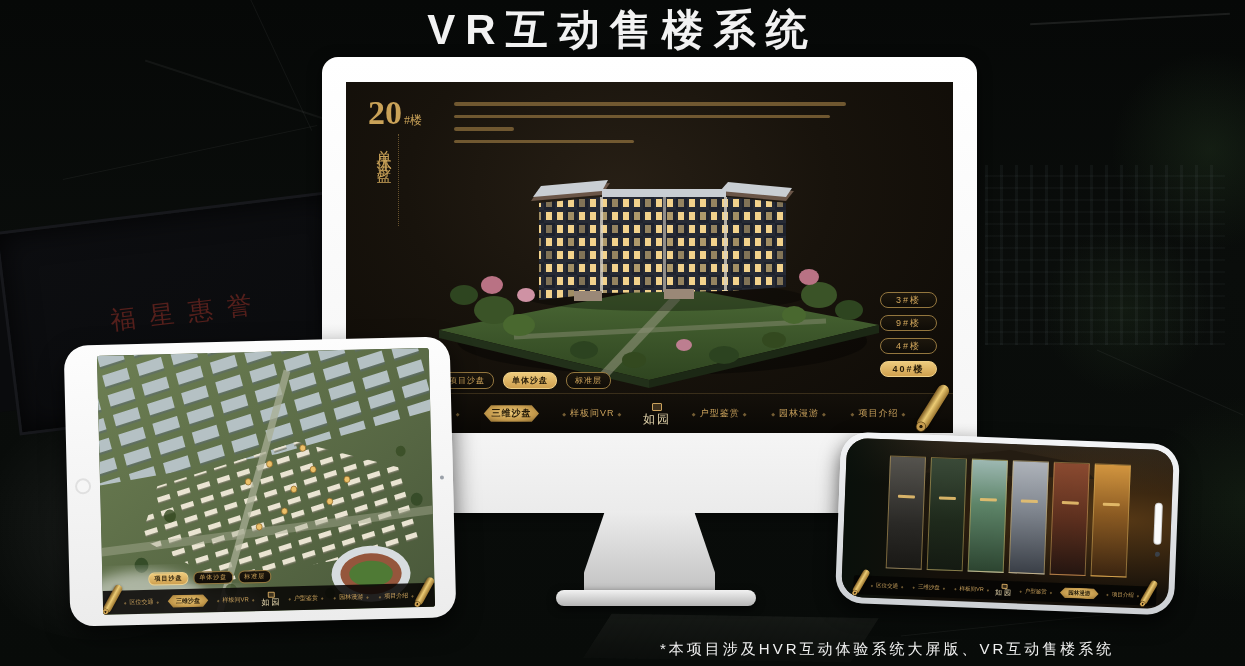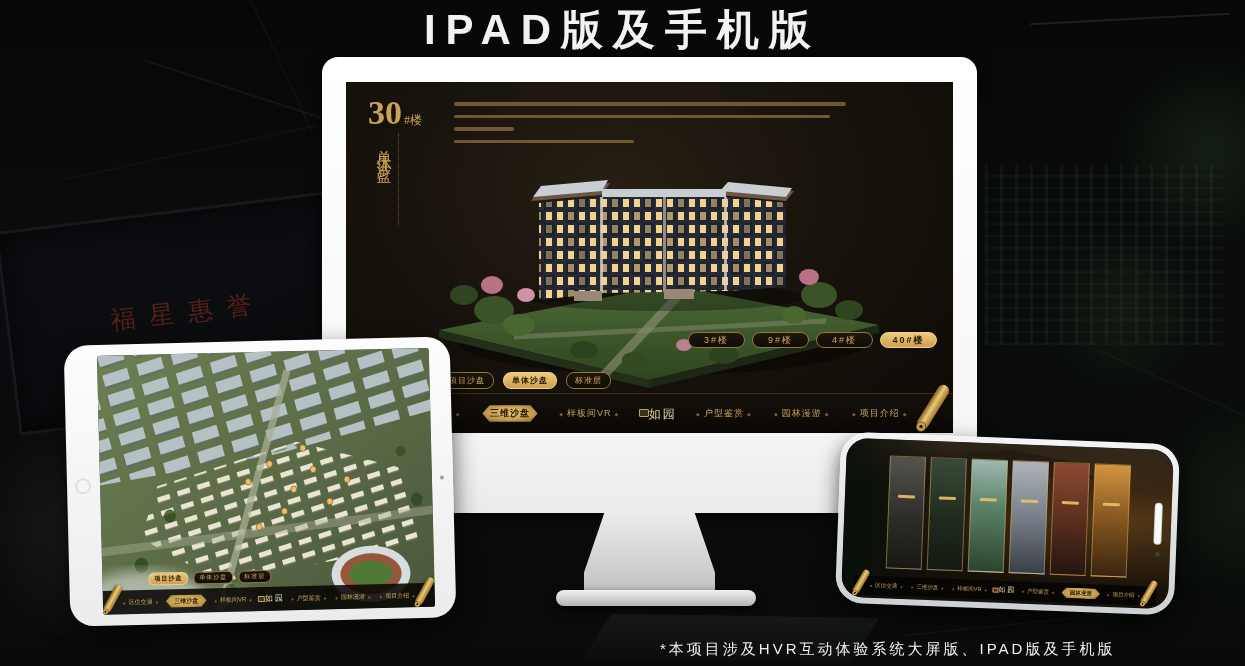--- a/index.html
+++ b/index.html
@@ -38,21 +38,21 @@
   .pill { display:inline-block; border:1px solid #93763e; border-radius:8px; color:#d2a75c;
           background:linear-gradient(#1d170d,#0f0c07); text-align:center; white-space:nowrap; }
   .pill.on { background:linear-gradient(#eecb7d,#cfa04f); color:#241a08; border-color:#f0d189; font-weight:bold; }
   .nav-item { color:#c9a15c; white-space:nowrap; cursor:pointer; }
   .nav-item::before, .nav-item::after { content:"◆"; font-size:.55em; color:rgba(200,160,90,.55); margin:0 3px; }
   .nav-item.active { background:radial-gradient(ellipse at 50% 45%, #ecc878 0%, #c49a4c 55%, #7b5d27 100%);
                      color:#241a08; font-weight:bold;
                      clip-path:polygon(4% 50%, 16% 2%, 84% 2%, 96% 50%, 84% 98%, 16% 98%);
                      padding:2px 10px; }
   .nav-item.active::before, .nav-item.active::after { content:""; margin:0; }
-  .brand-logo { display:flex; flex-direction:row; align-items:center; line-height:1; }
+  .brand-logo { display:flex; flex-direction:column; align-items:center; line-height:1; }
   .brand-logo .seal { border:1px solid #caa15c; border-radius:1px; background:rgba(202,161,92,.25); }
   .brand-logo .brand-text { font-family:"Liberation Serif",serif; color:#e8d9b0; letter-spacing:2px; }
   .scroll-icon { position:relative; border-radius:7px;
                  background:linear-gradient(90deg,#7c5a22,#eccb74 45%,#9a742e);
                  box-shadow:0 1px 3px rgba(0,0,0,.6); }
   .scroll-icon::after { content:""; position:absolute; bottom:-3px; left:50%; transform:translateX(-50%);
                  width:80%; padding-top:80%; border-radius:50%;
                  background:radial-gradient(circle, #2a1e0a 0 18%, #caa052 28% 55%, #6a4e1c 65%); }
 
   
@@ -70,21 +70,21 @@
   
   .d-head { position:absolute; left:22px; top:14px; color:#c9a258; }
   .d-num  { font-family:"Liberation Serif",serif; font-weight:bold; font-size:34px; line-height:1; }
   .d-num .sfx { font-size:12px; font-weight:normal; margin-left:2px; }
   .d-vert { margin-top:8px; margin-left:6px; writing-mode:vertical-rl; font-family:"Liberation Serif",serif;
             font-size:15px; letter-spacing:6px; height:100px; }
   .d-vline { position:absolute; left:52px; top:52px; height:92px; border-left:1px dotted rgba(201,162,88,.45); }
   .d-desc { position:absolute; left:108px; top:20px; width:400px; }
   .d-desc div { height:3.5px; border-radius:2px; background:#86693a; opacity:.8; margin-bottom:9px; }
   .d-building { position:absolute; left:88px; top:62px; width:455px; height:252px; }
-  .d-floors { position:absolute; right:16px; top:210px; display:flex; flex-direction:row; gap:7px;margin-top:40px; }
+  .d-floors { position:absolute; right:16px; top:210px; display:flex; flex-direction:column; gap:7px; }
   .floor-btn { width:57px; height:16px; line-height:14px; font-size:9px; letter-spacing:2px; }
   .d-tabs { position:absolute; left:94px; bottom:44px; display:flex; gap:9px; }
   .d-tabs .pill { font-size:8px; letter-spacing:1px; padding:2px 8px; }
   .d-bar { position:absolute; left:0; right:0; bottom:0; height:40px;
            background:linear-gradient(#14100a,#0a0805); border-top:1px solid rgba(200,160,90,.25);
            display:flex; align-items:center; justify-content:space-between; padding:0 12px 0 56px; }
   .d-bar .nav-item { font-size:9px; letter-spacing:1px; }
   .d-bar .brand-logo .seal { width:10px; height:8px; margin-bottom:2px; }
   .d-bar .brand-logo .brand-text { font-size:12px; }
   .d-scroll { width:12px; height:50px; transform:rotate(32deg); margin:-14px 2px 0 0; }
@@ -160,28 +160,28 @@
   <div class="bg-blob" style="left:1040px;top:225px;width:170px;height:170px;background:radial-gradient(circle,rgba(60,95,52,.16),transparent 70%);"></div>
   <div class="bg-blob" style="left:1140px;top:395px;width:210px;height:210px;background:radial-gradient(circle,rgba(55,90,48,.18),transparent 70%);"></div>
   <div class="bg-blob" style="left:-40px;top:420px;width:280px;height:220px;background:radial-gradient(circle,rgba(255,255,255,.07),transparent 70%);"></div>
   <div class="bg-bld"></div>
   <div class="plaque2"></div>
   <div class="plaque">
     <span class="plaque-text">福星惠誉</span>
   </div>
   <div class="keyboard"></div>
 
-  <h1 class="page-title">IPAD版及手机版</h1>
+  <h1 class="page-title">VR互动售楼系统</h1>
 
   <div class="monitor">
     <div class="screen">
 
       <div class="d-head">
         <div class="d-num">
-          <span>30</span><span class="sfx">#楼</span>
+          <span>20</span><span class="sfx">#楼</span>
         </div>
         <div class="d-vert">单体沙盘</div>
       </div>
       <div class="d-vline"></div>
 
       <div class="d-desc">
         <div style="width:98%"></div>
           <div style="width:94%"></div>
         <div style="width:15%"></div>
           <div style="width:45%"></div>
@@ -374,14 +374,14 @@
         <span class="nav-item">户型鉴赏</span>
         <span class="nav-item active">园林漫游</span>
         <span class="nav-item">项目介绍</span>
         <span class="scroll-icon p-scroll"></span>
       </div>
       <div class="p-speaker"></div>
       <div class="p-cam"></div>
     </div>
   </div>
 
-  <div class="footnote">*本项目涉及HVR互动体验系统大屏版、IPAD版及手机版</div>
+  <div class="footnote">*本项目涉及HVR互动体验系统大屏版、VR互动售楼系统</div>
 </div>
 
 </body></html>

